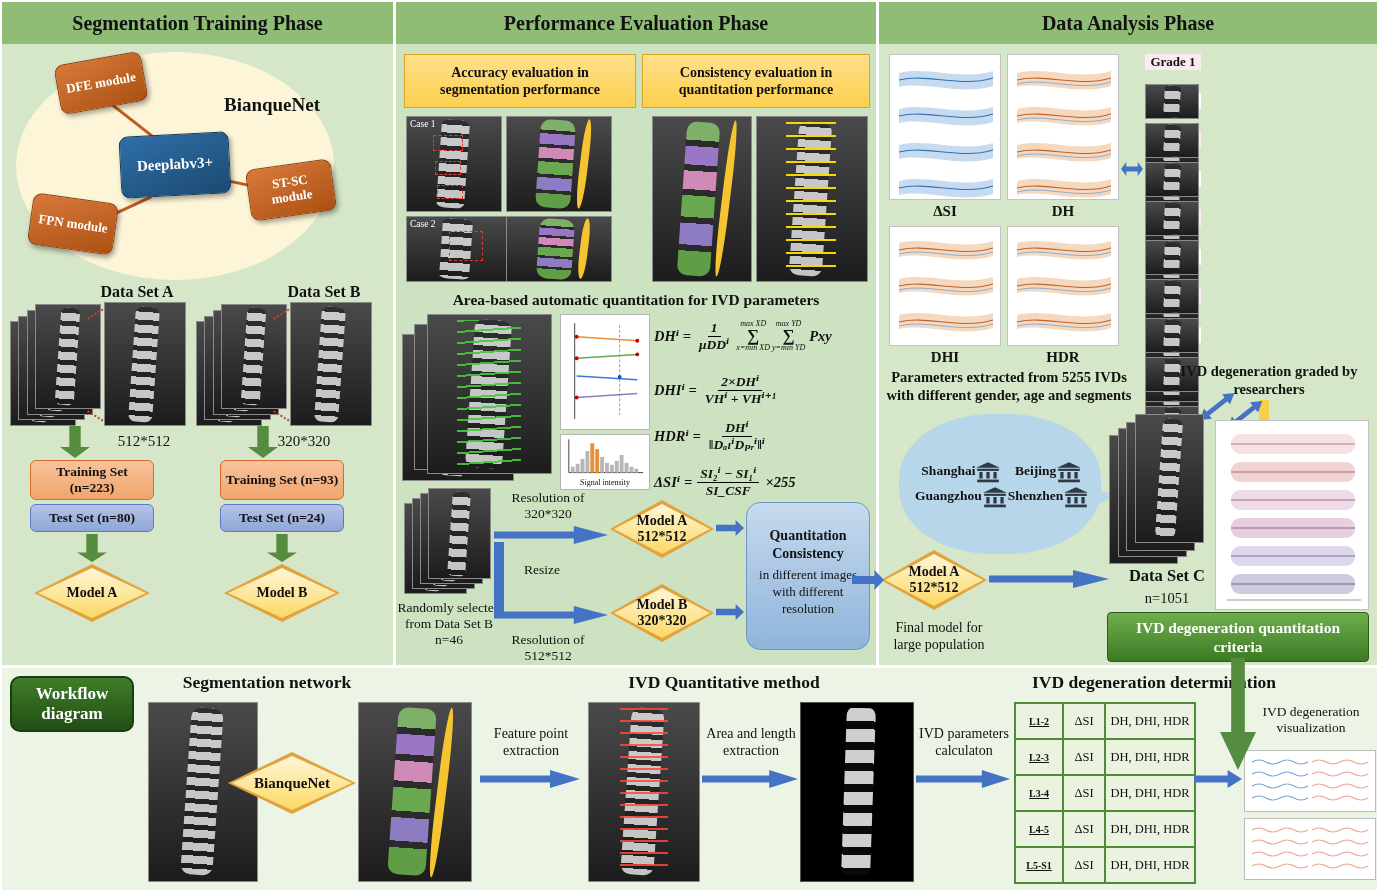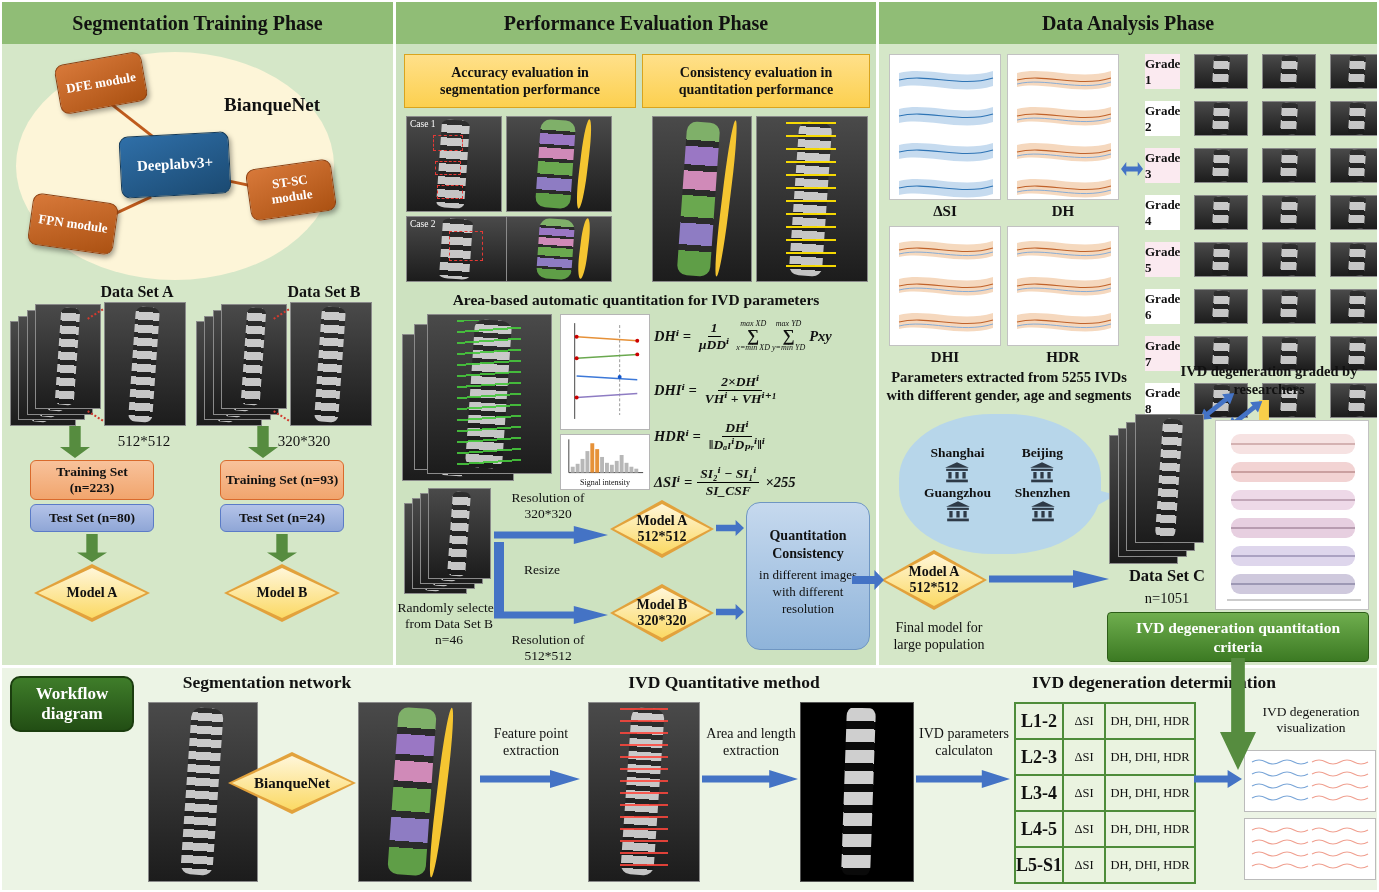--- a/index.html
+++ b/index.html
@@ -83,35 +83,35 @@
 .fnum { border-bottom:1.3px solid #000; padding:0 3px; }
 .fden { padding:0 3px; }
 .sum { display:inline-flex; flex-direction:column; align-items:center; margin:0 1px; line-height:1; }
 .slim { font-size:8px; font-weight:normal; }
 .ssig { font-size:17px; font-style:normal; line-height:.9; }
 .flhs { margin-right:2px; } .ftail { margin-left:3px; }
 
 
 .cht { position:absolute; }
 .grades { position:absolute; }
-.grow { display:flex; gap:14px; margin-bottom:12px; height:35px; }
+.grow { display:flex; gap:14px; margin-bottom:4px; height:35px;flex-direction:column; }
 .glabel { width:56px; background:#fff; display:flex; align-items:center; justify-content:center; font-weight:bold; font-size:13px; }
 .grow:nth-child(odd) .glabel { background:#fbeaf0; }
 .gthumb { width:54px; height:35px; }
 .bubble { position:absolute; background:#b7d6ea; border-radius:46%; display:grid; grid-template-columns:1fr 1fr;
   align-content:center; justify-items:center; row-gap:3px; padding:8px 16px; }
 .bubble::after { content:""; position:absolute; right:-15px; top:52%; width:0; height:0;
   border-top:10px solid transparent; border-bottom:6px solid transparent; border-left:20px solid #b7d6ea; transform:rotate(-12deg); }
-.city { display:flex; flex-direction:column; align-items:center; font-weight:bold; font-size:13.5px; line-height:1.1; }
+.city { display:flex; align-items:center; font-weight:bold; font-size:13.5px; line-height:1.1; }
 
 
 .wtable { position:absolute; display:grid; grid-template-columns:46px 40px 88px; grid-auto-rows:34px; gap:2px;
   background:#4e8c3a; border:2px solid #4e8c3a; }
 .wtable > div { background:#eaf3e0; display:flex; align-items:center; justify-content:center; font-size:12.5px; }
-.wtable .lv { font-weight:bold; font-size:18px; }
+.wtable .lv { font-weight:bold; font-size:10px;text-decoration:underline; }
 </style>
 </head>
 <body>
 
 <div class="canvas">
 
   <section class="panel" style="left:2px;top:2px;width:391px;height:663px;background:#d5e7c8">
     <div class="phead">
         <span>Segmentation Training Phase</span>
       </div>

